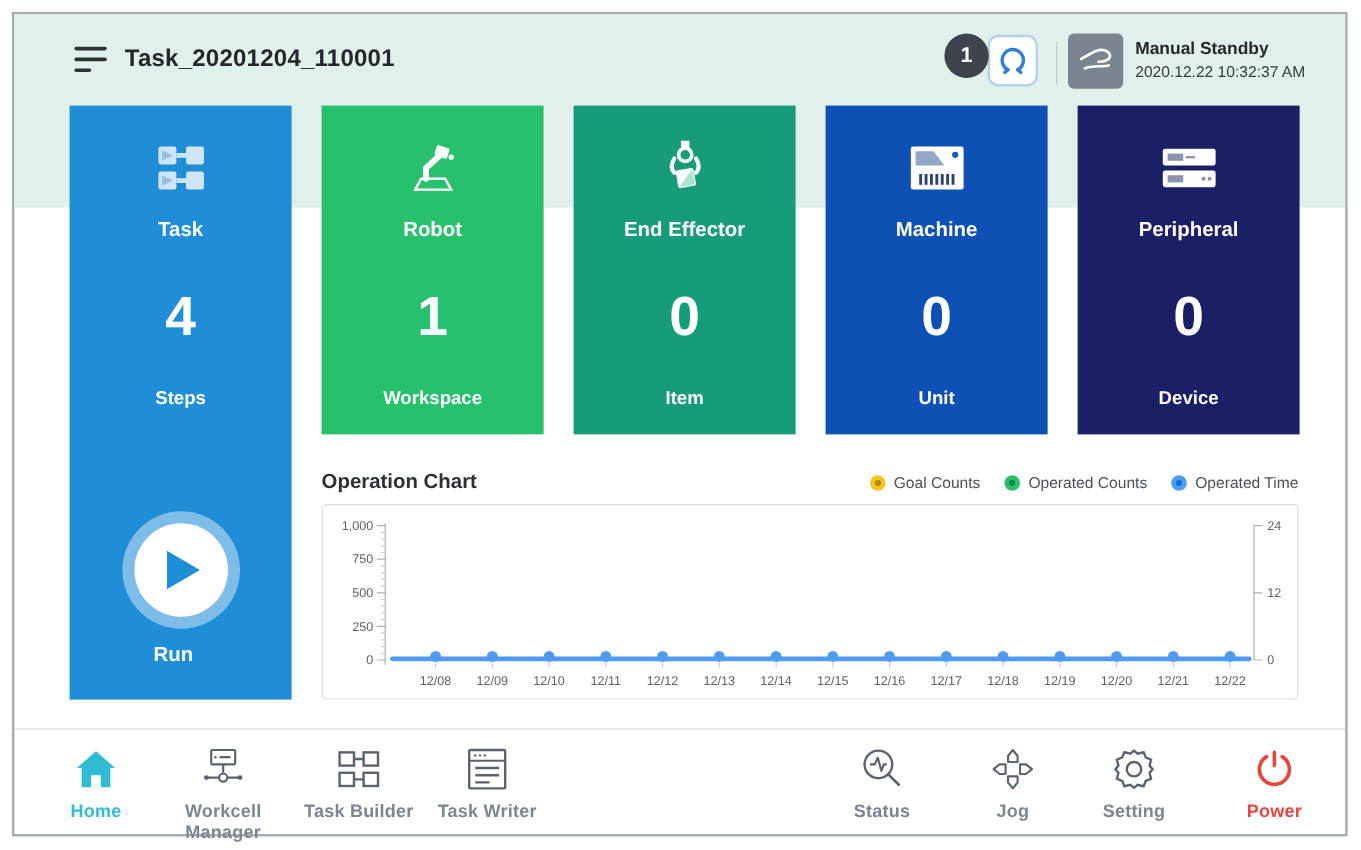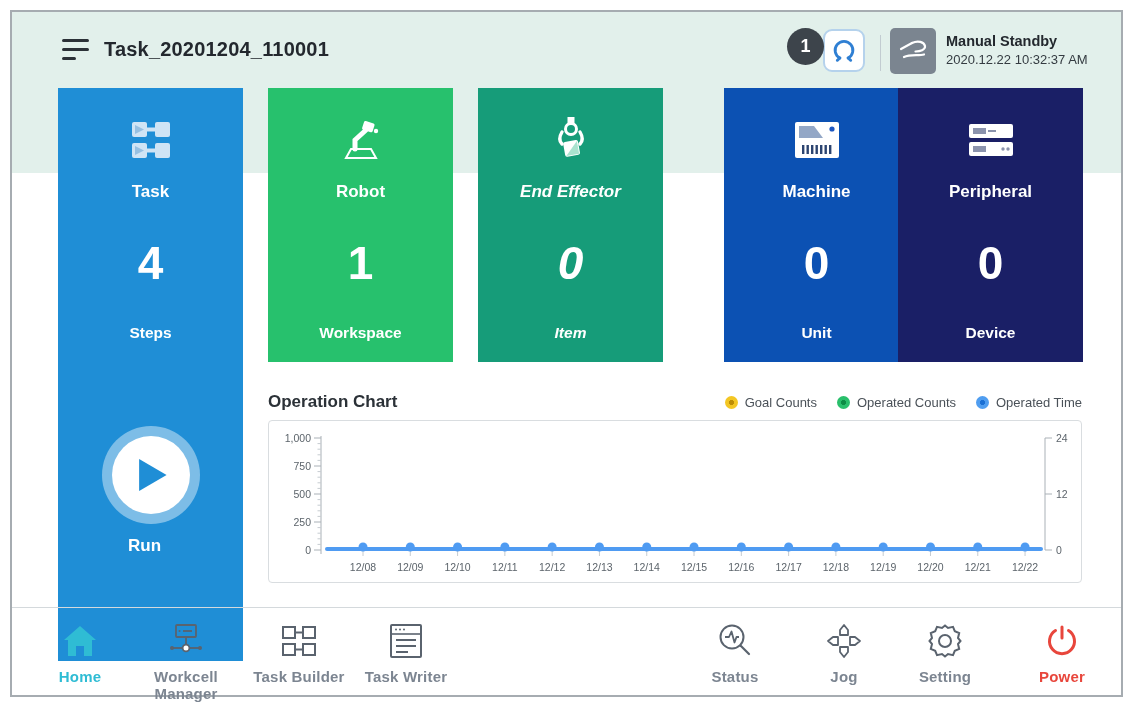--- a/index.html
+++ b/index.html
@@ -20,22 +20,22 @@
   .badge { position:absolute; left:787px; top:28px; width:37px; height:37px; border-radius:50%; background:#3d444b; color:#fff; font-size:18px; font-weight:bold; display:flex; align-items:center; justify-content:center; z-index:2; }
   .tool-btn { position:absolute; left:823px; top:29px; width:42px; height:43px; background:#fff; border:2px solid #b5d2ec; border-radius:9px; display:flex; align-items:center; justify-content:center; }
   .hdr-divider { position:absolute; left:880px; top:35px; width:1px; height:36px; background:#c2ccd1; }
   .hand-tile { position:absolute; left:890px; top:28px; width:46px; height:46px; background:#7b8590; border-radius:5px; display:flex; align-items:center; justify-content:center; }
   .mode-text { position:absolute; left:946px; top:33px; }
   .mode-label { font-size:14.5px; font-weight:bold; color:#23282e; display:block; }
   .mode-time { font-size:13px; color:#343b41; display:block; margin-top:3px; }
 
   
   .card { position:absolute; top:88px; width:185px; height:274px; color:#fff; text-align:center; }
-  .card.tall { height:573px; }
-  .c1{left:58px;} .c2{left:268px;} .c3{left:478px;font-style:italic;} .c4{left:688px;margin-left:36px;} .c5{left:898px;}
+  .card.tall { height:495px; }
+  .c1{left:58px;} .c2{left:268px;} .c3{left:478px;} .c4{left:688px;} .c5{left:898px;}
   .card-icon { position:absolute; left:0; right:0; top:24px; height:56px; display:flex; align-items:center; justify-content:center; }
   .card-name { position:absolute; left:0; right:0; top:94px; font-size:17px; font-weight:bold; }
   .card-value { position:absolute; left:0; right:0; top:148px; font-size:46px; font-weight:bold; }
   .card-unit { position:absolute; left:0; right:0; top:236px; font-size:15.5px; font-weight:bold; }
 
   .run-btn { position:absolute; left:50%; top:387px; transform:translate(-50%,-50%); width:98px; height:98px; border-radius:50%; background:rgba(255,255,255,.42); display:flex; align-items:center; justify-content:center; cursor:pointer; }
   .run-btn-inner { width:78px; height:78px; border-radius:50%; background:#fff; display:flex; align-items:center; justify-content:center; }
   .run-label { position:absolute; left:0; right:12px; top:448px; font-size:17px; font-weight:bold; }
 
   

